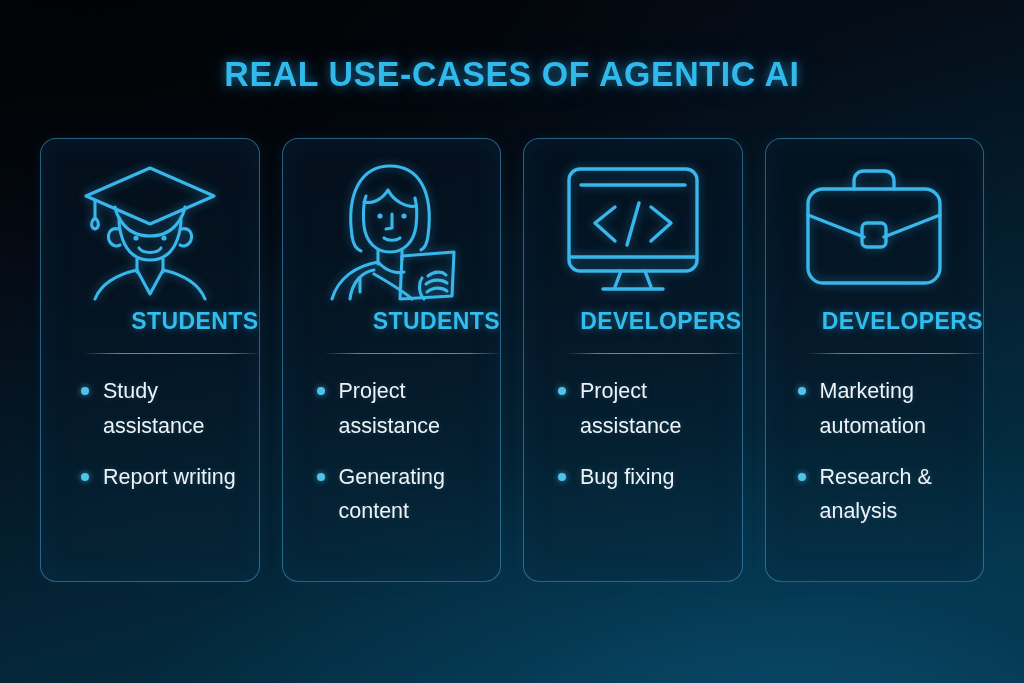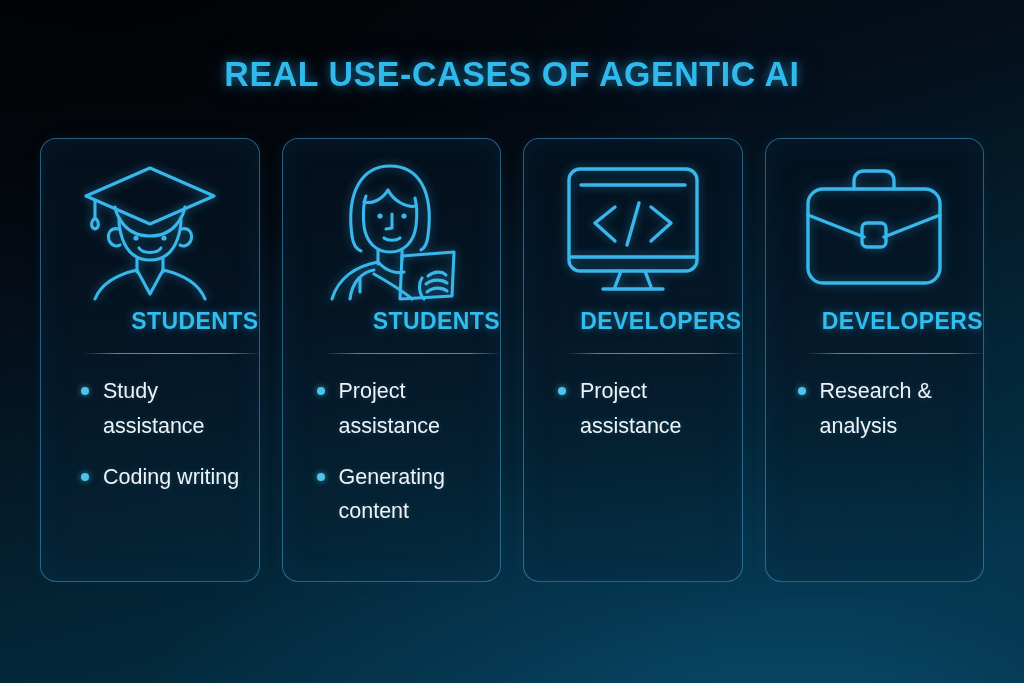--- a/index.html
+++ b/index.html
@@ -206,21 +206,21 @@
         </div>
         <div class="card-heading">STUDENTS</div>
         <div class="divider"></div>
         <ul class="bullets">
           <li class="bullet">
             <span class="dot"></span>
             <span>Study assistance</span>
           </li>
           <li class="bullet">
             <span class="dot"></span>
-            <span>Coding writing</span>
+            <span>Report writing</span>
           </li>
         </ul>
       </div>
 
       <div class="card" data-card-index="1">
         <div class="icon-wrap">
           <svg width="150" height="146" viewBox="0 0 150 146" fill="none" stroke="#39b6ea" stroke-width="3.1" stroke-linecap="round" stroke-linejoin="round">
 
             <path d="M36 80 C30 36 46 10 74 10 C102 10 118 34 112 80 C111 88 109 92 105 94"></path>
             <path d="M36 80 C37 88 40 93 45 95"></path>
@@ -287,20 +287,24 @@
             <path d="M46 130 L106 130"></path>
           </svg>
         </div>
         <div class="card-heading">DEVELOPERS</div>
         <div class="divider"></div>
         <ul class="bullets">
           <li class="bullet">
             <span class="dot"></span>
             <span>Project assistance</span>
           </li>
+          <li class="bullet">
+            <span class="dot"></span>
+            <span>Bug fixing</span>
+          </li>
         </ul>
       </div>
 
       <div class="card" data-card-index="3">
         <div class="icon-wrap">
           <svg width="152" height="132" viewBox="0 0 152 132" fill="none" stroke="#39b6ea" stroke-width="3.4" stroke-linecap="round" stroke-linejoin="round">
 
             <path d="M56 26 L56 18 C56 12 60 8 66 8 L86 8 C92 8 96 12 96 18 L96 26"></path>
 
             <rect x="10" y="26" width="132" height="94" rx="15"></rect>
@@ -309,20 +313,24 @@
             <path d="M142 52 L86 74"></path>
 
             <rect x="64" y="60" width="24" height="24" rx="5"></rect>
           </svg>
         </div>
         <div class="card-heading">DEVELOPERS</div>
         <div class="divider"></div>
         <ul class="bullets">
           <li class="bullet">
             <span class="dot"></span>
+            <span>Marketing automation</span>
+          </li>
+          <li class="bullet">
+            <span class="dot"></span>
             <span>Research &amp; analysis</span>
           </li>
         </ul>
       </div>
 
     </div>
   </div>
 </div>
 
 </body></html>

